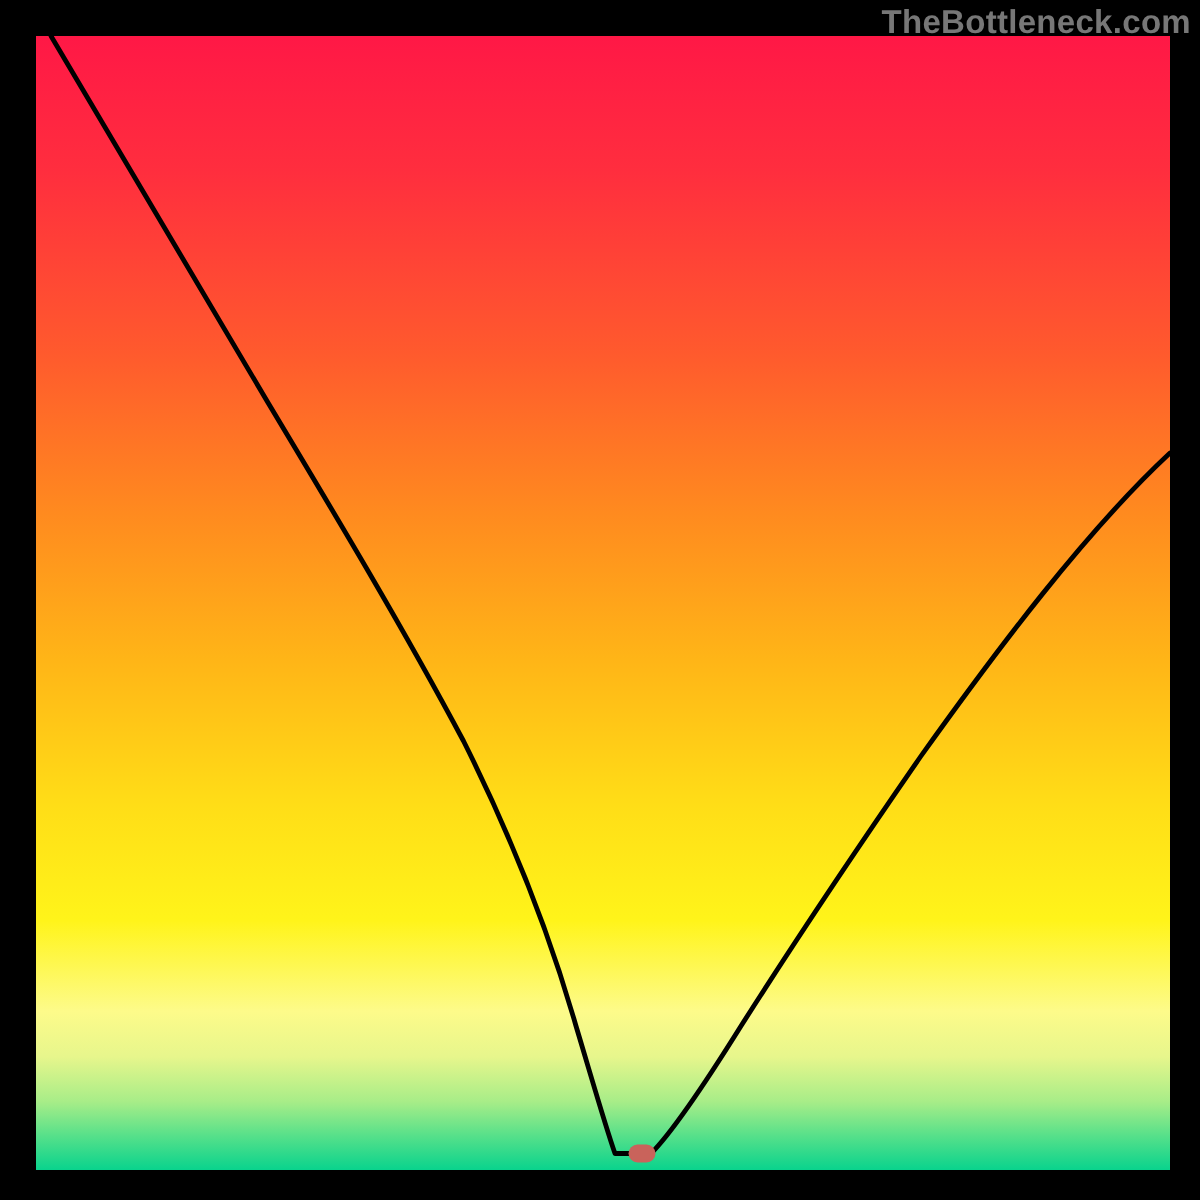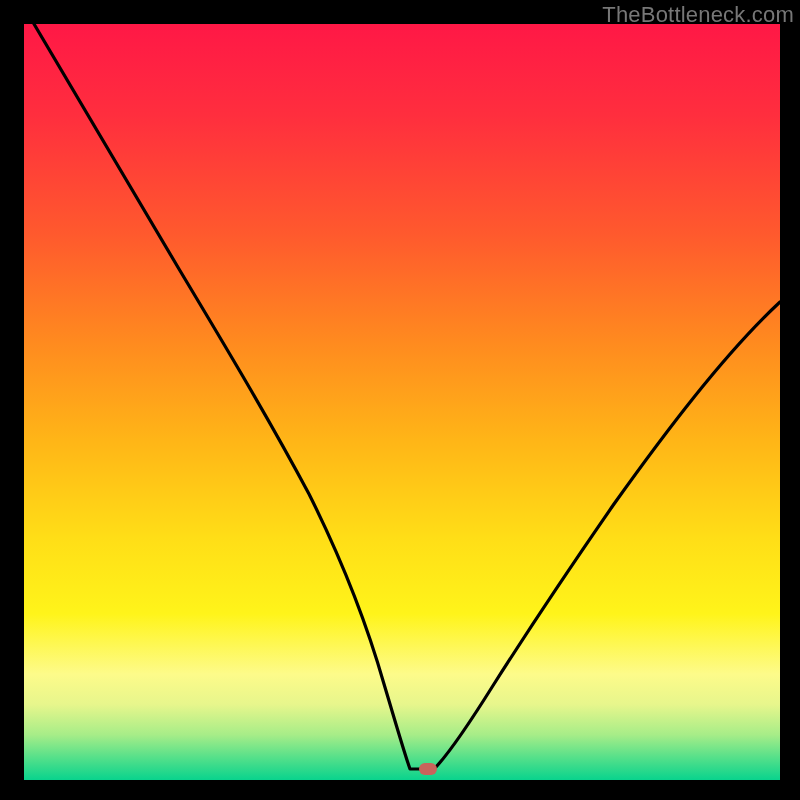--- a/index.html
+++ b/index.html
@@ -39,21 +39,21 @@
       #56e08a 97%,
       #09d38d 100%
     );
   }
   .watermark {
     position: absolute;
     top: 2px;
     right: 6px;
     color: #777;
     font-size: 22px;
-    font-weight: 400;
+    font-weight: 700;
     letter-spacing: 0.2px;
     user-select: none;
   }
   .curve-svg {
     position: absolute;
     left: 24px;
     top: 24px;
     width: 756px;
     height: 756px;
   }

